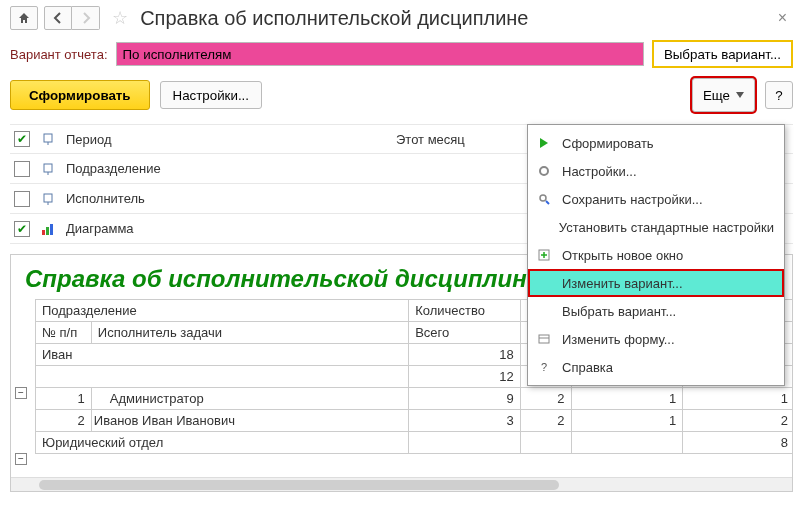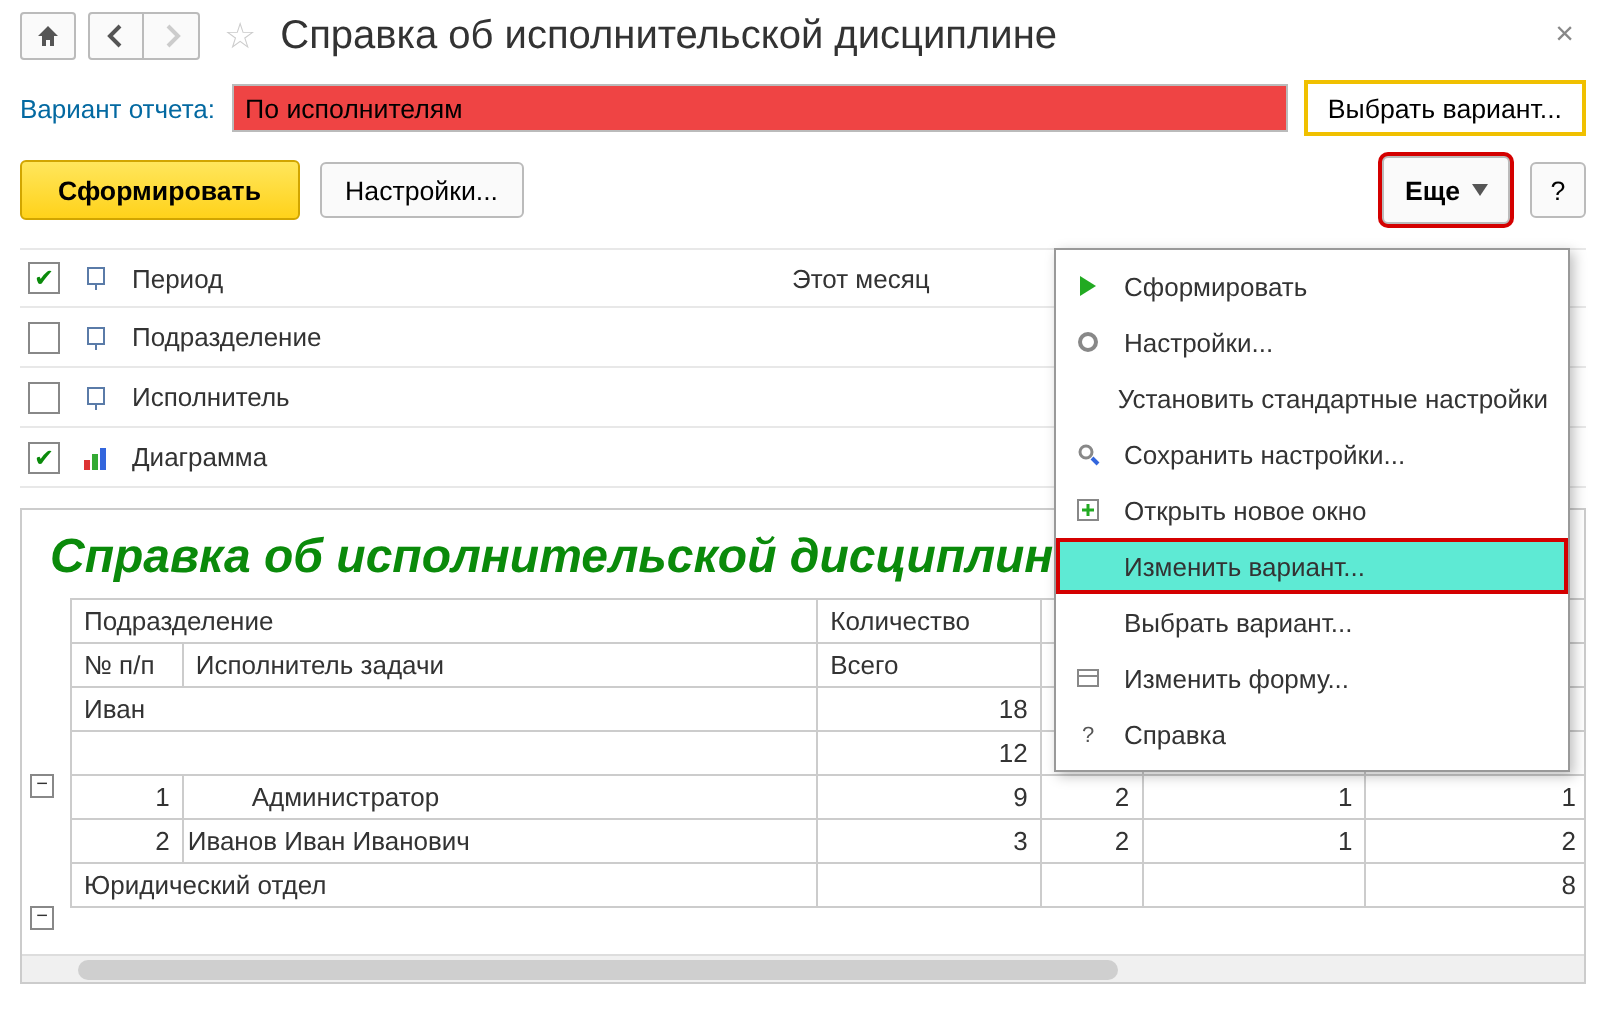--- a/index.html
+++ b/index.html
@@ -33,41 +33,41 @@
   }
   .nav-group { display: flex; }
   .nav-group .nav-btn:first-child { border-top-right-radius:0; border-bottom-right-radius:0;}
   .nav-group .nav-btn:last-child { border-top-left-radius:0; border-bottom-left-radius:0; border-left:none;}
   .star { font-size:18px; color:#ccc; margin: 0 6px; cursor:pointer;}
   .title-text { font-size: 20px; color:#333; flex:1; }
   .close-x { font-size:16px; color:#888; cursor:pointer; padding:0 6px;}
   .variant-row {
     display:flex; align-items:center; padding: 4px 10px; gap:8px;
   }
-  .variant-label { color:#0369a1; }
+  .variant-label { color:#7f1d1d; }
   .variant-input {
-    flex:1; height:24px; border:1px solid #bbb; padding:2px 6px; background:#ef4444;
+    flex:1; height:24px; border:1px solid #bbb; padding:2px 6px; background:#ec4899;
   }
   .btn-yellow-outline {
     height:28px; border:2px solid #f0c000; background:#fff; padding:0 10px; cursor:pointer;
   }
   .action-row {
     display:flex; align-items:center; padding:6px 10px; gap:10px;
   }
   .btn-primary {
     height:30px; border:1px solid #d1a500; background:linear-gradient(#ffe65c,#ffd21a);
     font-weight:bold; padding:0 18px; cursor:pointer; border-radius:3px;
   }
   .btn-plain {
     height:28px; border:1px solid #bbb; background:#fafafa; padding:0 12px; cursor:pointer; border-radius:3px;
   }
   .spacer { flex:1; }
   .btn-more {
     height:28px; border:1px solid #bbb; background:#fafafa; padding:16px 10px; cursor:pointer;
-    display:inline-flex; align-items:center; gap:6px; border-radius:3px;font-weight:bold;
+    display:inline-flex; align-items:center; gap:6px; border-radius:3px;
   }
   .more-highlight { box-shadow: 0 0 0 2px #d40000; }
   .btn-help { height:28px; width:28px; border:1px solid #bbb; background:#fafafa; cursor:pointer; border-radius:3px; }
   .params {
     margin: 6px 10px 10px 10px;
   }
   .param-row {
     display:flex; align-items:center; height:30px; border-bottom:1px solid #e8e8e8;
     gap:10px; padding-left:4px;
   }
@@ -244,21 +244,21 @@
             </tr>
             <tr>
               <td colspan="2"></td>
               <td class="num">12</td>
               <td class="num">4</td>
               <td class="num"></td>
               <td class="num"></td>
             </tr>
             <tr>
               <td class="num">1</td>
-              <td style="padding-left:34px">Администратор</td>
+              <td style="padding-left:18px">Администратор</td>
               <td class="num">9</td>
               <td class="num">2</td>
               <td class="num">1</td>
               <td class="num">1</td>
             </tr>
             <tr>
               <td class="num">2</td>
               <td style="padding-left:2px">Иванов Иван Иванович</td>
               <td class="num">3</td>
               <td class="num">2</td>
@@ -292,31 +292,31 @@
     </div>
     <div class="menu-item">
       <span class="menu-icon">
         <svg width="12" height="12">
           <circle cx="6" cy="6" r="4" fill="none" stroke="#888" stroke-width="2"></circle>
         </svg>
       </span>
       <span>Настройки...</span>
     </div>
     <div class="menu-item">
+      <span class="menu-icon">
+        <svg width="12" height="12">
+          <circle cx="5" cy="5" r="3" fill="none" stroke="#888" stroke-width="1.5"></circle>
+          <path d="M8 8 L11 11" stroke="#36d" stroke-width="2"></path>
+        </svg>
+      </span>
+      <span>Сохранить настройки...</span>
+    </div>
+    <div class="menu-item">
       <span class="menu-icon"></span>
       <span>Установить стандартные настройки</span>
-    </div>
-    <div class="menu-item">
-      <span class="menu-icon">
-        <svg width="12" height="12">
-          <circle cx="5" cy="5" r="3" fill="none" stroke="#888" stroke-width="1.5"></circle>
-          <path d="M8 8 L11 11" stroke="#36d" stroke-width="2"></path>
-        </svg>
-      </span>
-      <span>Сохранить настройки...</span>
     </div>
     <div class="menu-item">
       <span class="menu-icon">
         <svg width="12" height="12">
           <rect x="1" y="1" width="10" height="10" fill="none" stroke="#888"></rect>
           <path d="M6 3 L6 9 M3 6 L9 6" stroke="#2a2" stroke-width="1.5"></path>
         </svg>
       </span>
       <span>Открыть новое окно</span>
     </div>

